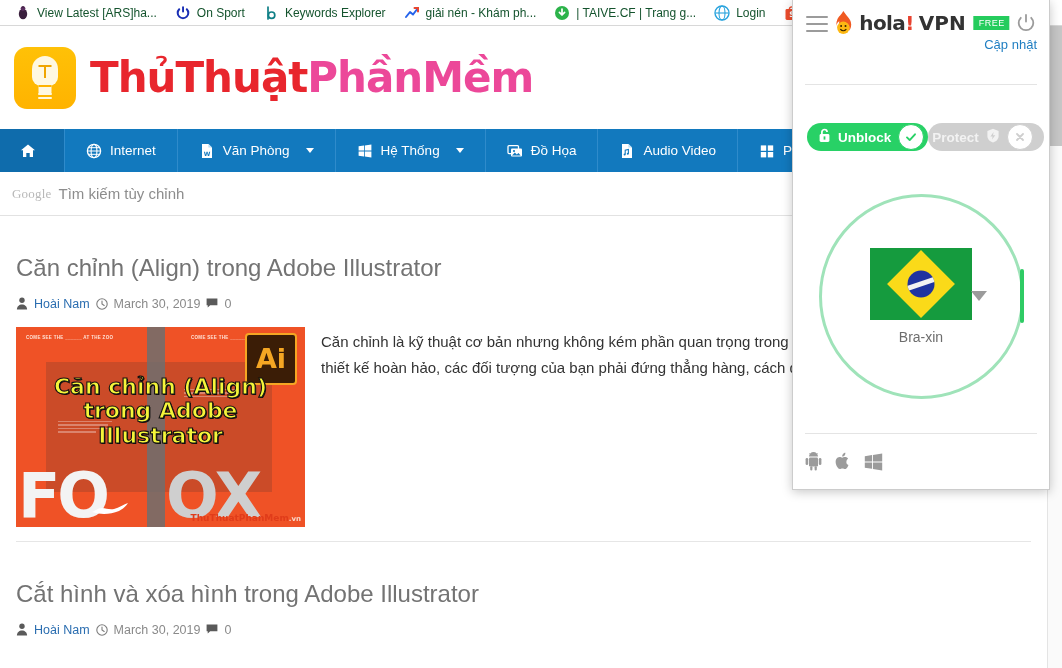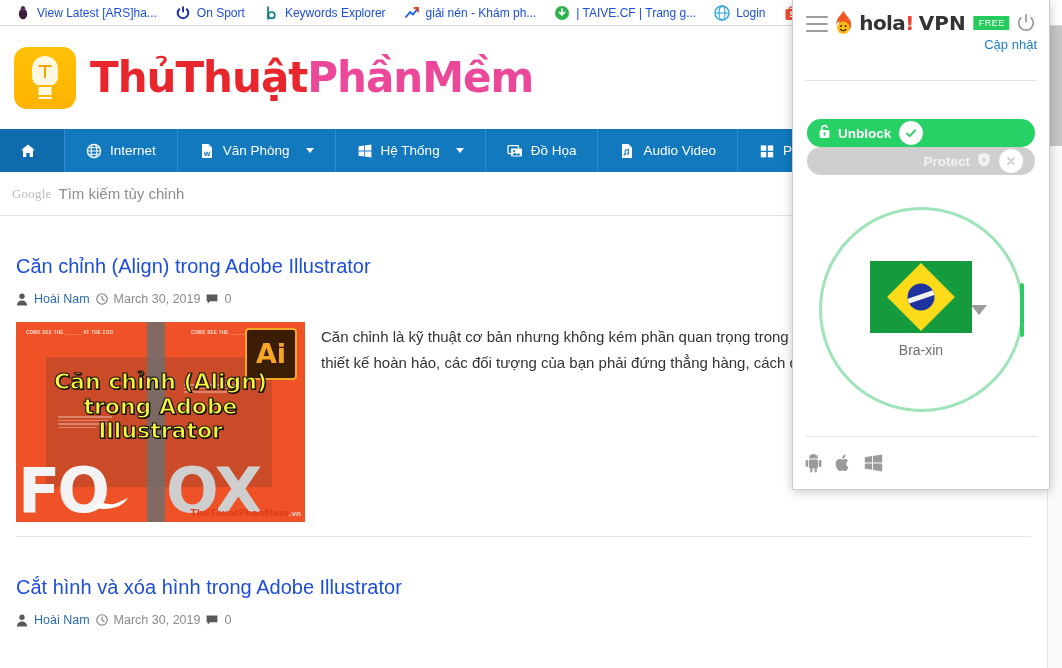--- a/index.html
+++ b/index.html
@@ -17,21 +17,21 @@
     background: #fff;
     border-bottom: 1px solid #d8d8d8;
     display: flex; align-items: center;
     padding-left: 6px;
     overflow: hidden;
     white-space: nowrap;
   }
   .bm {
     display: flex; align-items: center; gap: 6px;
     padding: 0 9px; height: 22px;
-    font-size: 12px; color: #1d4ed8;
+    font-size: 12px; color: #14532d;
     cursor: default;
   }
   .bm .lbl { line-height: 22px; }
   .bmicon { width: 16px; height: 16px; flex: 0 0 16px; position: relative; display:inline-block;}
   .bmicon svg { display:block; }
 
   
   .site {
     position: absolute; top: 26px; left: 0; width: 1047px; height: 642px;
     background: #fff; overflow: hidden;
@@ -87,21 +87,21 @@
     height: 44px; border-bottom: 1px solid #e2e2e2;
     display: flex; align-items: center; padding-left: 12px; background:#fff;
   }
   .gsmall { font-size: 13px; color: #b8b8b8; font-family: "Liberation Serif", serif; letter-spacing:0.2px;}
   .searchph { font-size: 15px; color: #8d8d8d; margin-left: 7px; }
 
   
   .articles { padding: 0 16px; }
   .art { padding: 38px 0 14px 0; border-bottom: 1px solid #e6e6e6; }
   .art h2 {
-    font-size: 20px; font-weight: normal; color: #1d4ed8; line-height: 1.2;
+    font-size: 24px; font-weight: normal; color: #737373; line-height: 1.2;
     margin-bottom: 14px;
   }
   .meta { display: flex; align-items: center; gap: 6px; font-size: 12.5px; color: #8a8a8a; margin-bottom: 16px;}
   .meta .author { color: #2a6db0; }
   .meta svg { display:block; }
   .art-body { display: flex; gap: 16px; align-items: flex-start; }
   .thumb {
     width: 289px; height: 200px; flex: 0 0 289px; position: relative;
     background: #ef5226; overflow: hidden;
   }
@@ -155,21 +155,21 @@
     background: #25cc5d; color: #fff; font-size: 9px; font-weight: normal;
     padding: 2px 5px; border-radius: 0; letter-spacing: .5px; margin-left:3px;
   }
   .power { position: absolute; right: 12px; top: 12px; width: 22px; height: 22px; cursor:pointer;}
   .update-link {
     position: absolute; right: 12px; top: 37px;
     font-size: 13px; color: #1f7ec2; cursor: pointer;
   }
   .hola-sep { height: 1px; background: #e4e4e4; margin: 0 12px; }
 
-  .toggles { display: flex; justify-content: space-between; padding: 14px 14px 8px 14px; flex-direction: column; }
+  .toggles { display: flex; justify-content: space-between; padding: 14px 14px 8px 14px; }
   .pill {
     height: 28px; border-radius: 16px; display: flex; align-items: center;
     padding: 0 4px 0 11px; gap: 7px; cursor: pointer; position: relative;
   }
   .pill.on { background: #28d166; color: #fff; }
   .pill.off { background: #cfcfcf; color: #f2f2f2; flex-direction: row-reverse; padding: 0 11px 0 4px;}
   .pill .txt { font-size: 13.5px; font-weight: bold; }
   .knob {
     width: 26px; height: 26px; border-radius: 50%; background: #fff;
     border: 1.5px solid #28d166; display: flex; align-items: center; justify-content: center;

